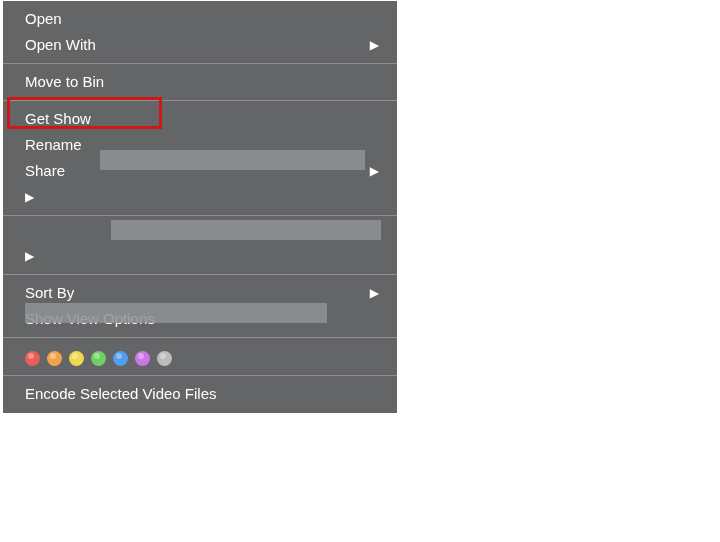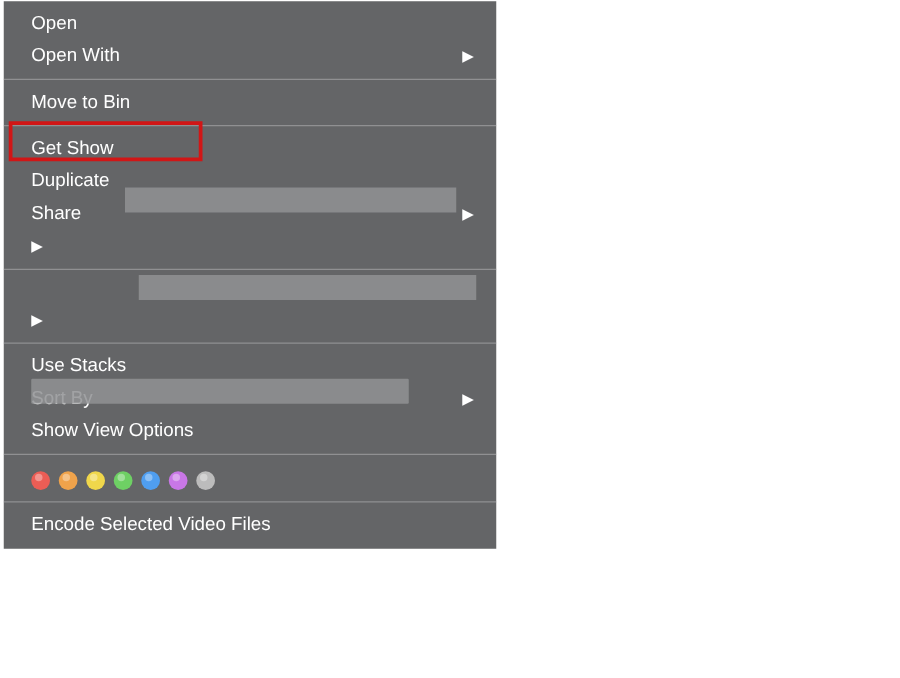--- a/index.html
+++ b/index.html
@@ -101,44 +101,41 @@
   <div class="menu-item">
     <span class="label">Move to Bin</span>
   </div>
 
   <div class="divider"></div>
 
   <div class="menu-item">
     <span class="label">Get Show</span>
   </div>
   <div class="menu-item">
-    <span class="label">Duplicate</span>
+    <span class="label">Rename</span>
   </div>
   <div class="menu-item">
     <span class="label">Share</span>
     <span class="arrow">▶</span>
   </div>
   <div class="menu-item">
     <span class="arrow">▶</span>
   </div>
 
   <div class="divider"></div>
 
   <div class="menu-item" style="height:22px;">
     <span class="label"></span>
   </div>
   <div class="menu-item">
     <span class="arrow">▶</span>
   </div>
 
   <div class="divider"></div>
 
-  <div class="menu-item">
-    <span class="label">Use Stacks</span>
-  </div>
   <div class="menu-item">
     <span class="label">Sort By</span>
     <span class="arrow">▶</span>
   </div>
   <div class="menu-item">
     <span class="label">Show View Options</span>
   </div>
 
   <div class="divider"></div>
 

